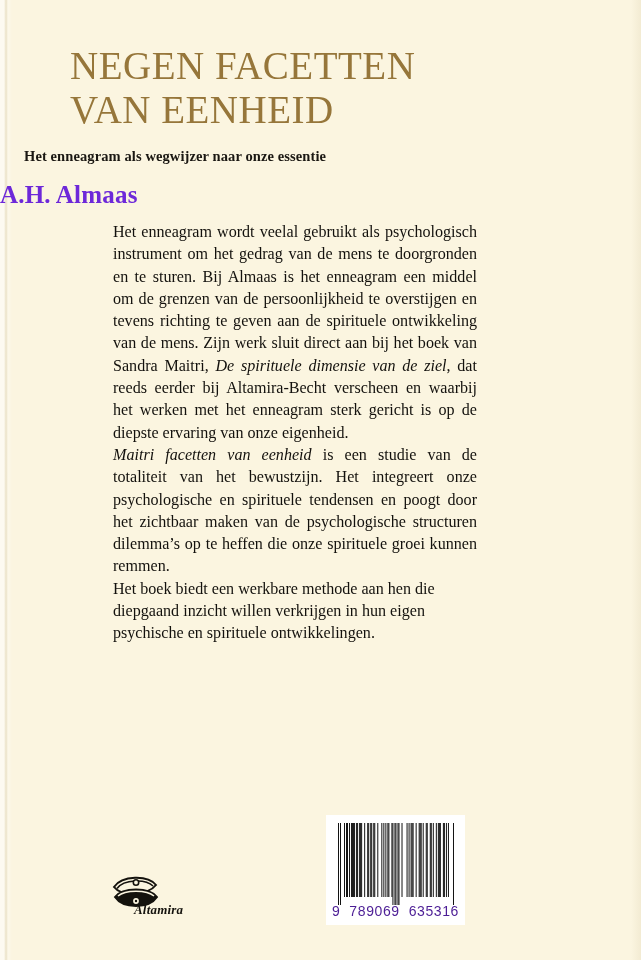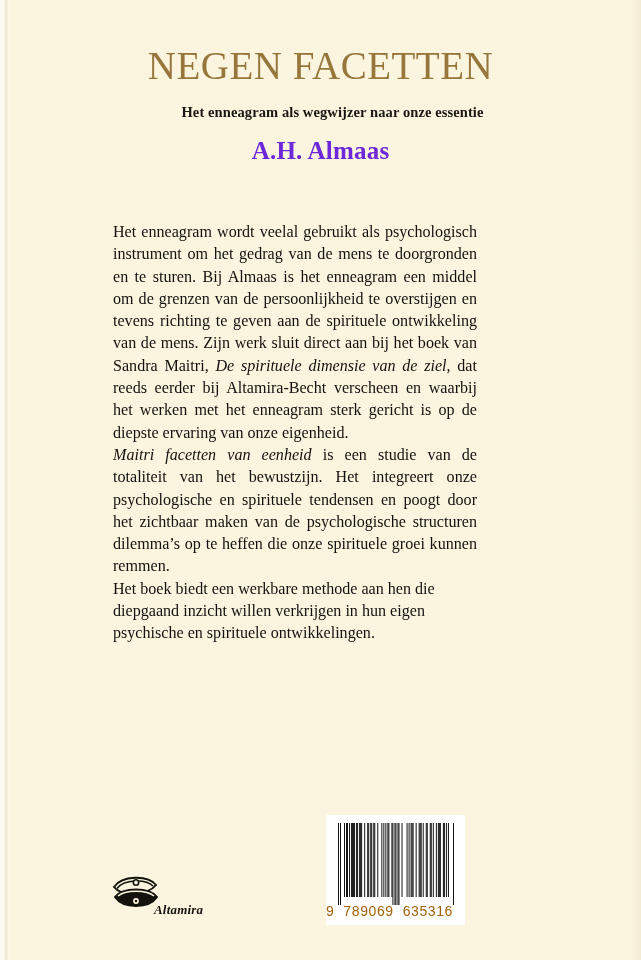--- a/index.html
+++ b/index.html
@@ -44,21 +44,21 @@
     background: linear-gradient(to left, rgba(205,190,150,0.18), rgba(251,245,224,0));
     pointer-events: none;
   }
 
   
   .title-block {
     position: absolute;
     left: 0;
     right: 0;
     top: 44px;
-    text-align: center;
+    text-align: left;
   }
   .book-title {
     color: #96763a;
     font-size: 39px;
     line-height: 44px;
     letter-spacing: 0.5px;
     font-weight: normal;
     margin: 0;
     padding: 0 70px;
     font-family: "Liberation Serif", "DejaVu Serif", serif;
@@ -112,21 +112,21 @@
   }
   .logo-mark {
     position: absolute;
     left: 6px;
     top: 2px;
     width: 52px;
     height: 44px;
   }
   .publisher-name {
     position: absolute;
-    left: 50px;
+    left: 30px;
     top: 34px;
     font-size: 13px;
     font-style: italic;
     font-weight: bold;
     color: #14120d;
     letter-spacing: 0.2px;
     white-space: nowrap;
   }
 
   
@@ -145,38 +145,40 @@
     top: 8px;
     width: 116px;
     height: 82px;
     display: block;
   }
   .barcode-digits {
     position: absolute;
     left: 0;
     right: 0;
     bottom: 6px;
+    text-align: center;
     font-family: "Liberation Sans", "DejaVu Sans", sans-serif;
     font-size: 14px;
     letter-spacing: 0.6px;
-    color: #a16207;
+    color: #4c1d95;
     white-space: pre;
   }
 </style>
 </head>
 <body>
 
 <div class="cover">
 
   <div class="spine-crease"></div>
   <div class="edge-shade"></div>
 
   <div class="title-block">
     <h1 class="book-title">
       <span class="tline">NEGEN FACETTEN</span>
+      <span class="tline">VAN EENHEID</span>
     </h1>
     <p class="subtitle">Het enneagram als wegwijzer naar onze essentie</p>
     <p class="author">A.H. Almaas</p>
   </div>
 
   <div class="blurb" id="blurb-host">
       <p><span>Het enneagram wordt veelal gebruikt als psychologisch instrument om het gedrag van de mens te doorgronden en te sturen. Bij Almaas is het enneagram een middel om de grenzen van de persoonlijkheid te overstijgen en tevens richting te geven aan de spirituele ontwikkeling van de mens. Zijn werk sluit direct aan bij het boek van Sandra Maitri, </span><em>De spirituele dimensie van de ziel</em><span>, dat reeds eerder bij Altamira-Becht verscheen en waarbij het werken met het enneagram sterk gericht is op de diepste ervaring van onze eigenheid.</span></p>
       <p><em>Maitri facetten van eenheid</em><span> is een studie van de totaliteit van het bewustzijn. Het integreert onze psychologische en spirituele tendensen en poogt door het zichtbaar maken van de psychologische structuren dilemma’s op te heffen die onze spirituele groei kunnen remmen.</span></p>
       <p><span>Het boek biedt een werkbare methode aan hen die diepgaand inzicht willen verkrijgen in hun eigen psychische en spirituele ontwikkelingen.</span></p>
     </div>

